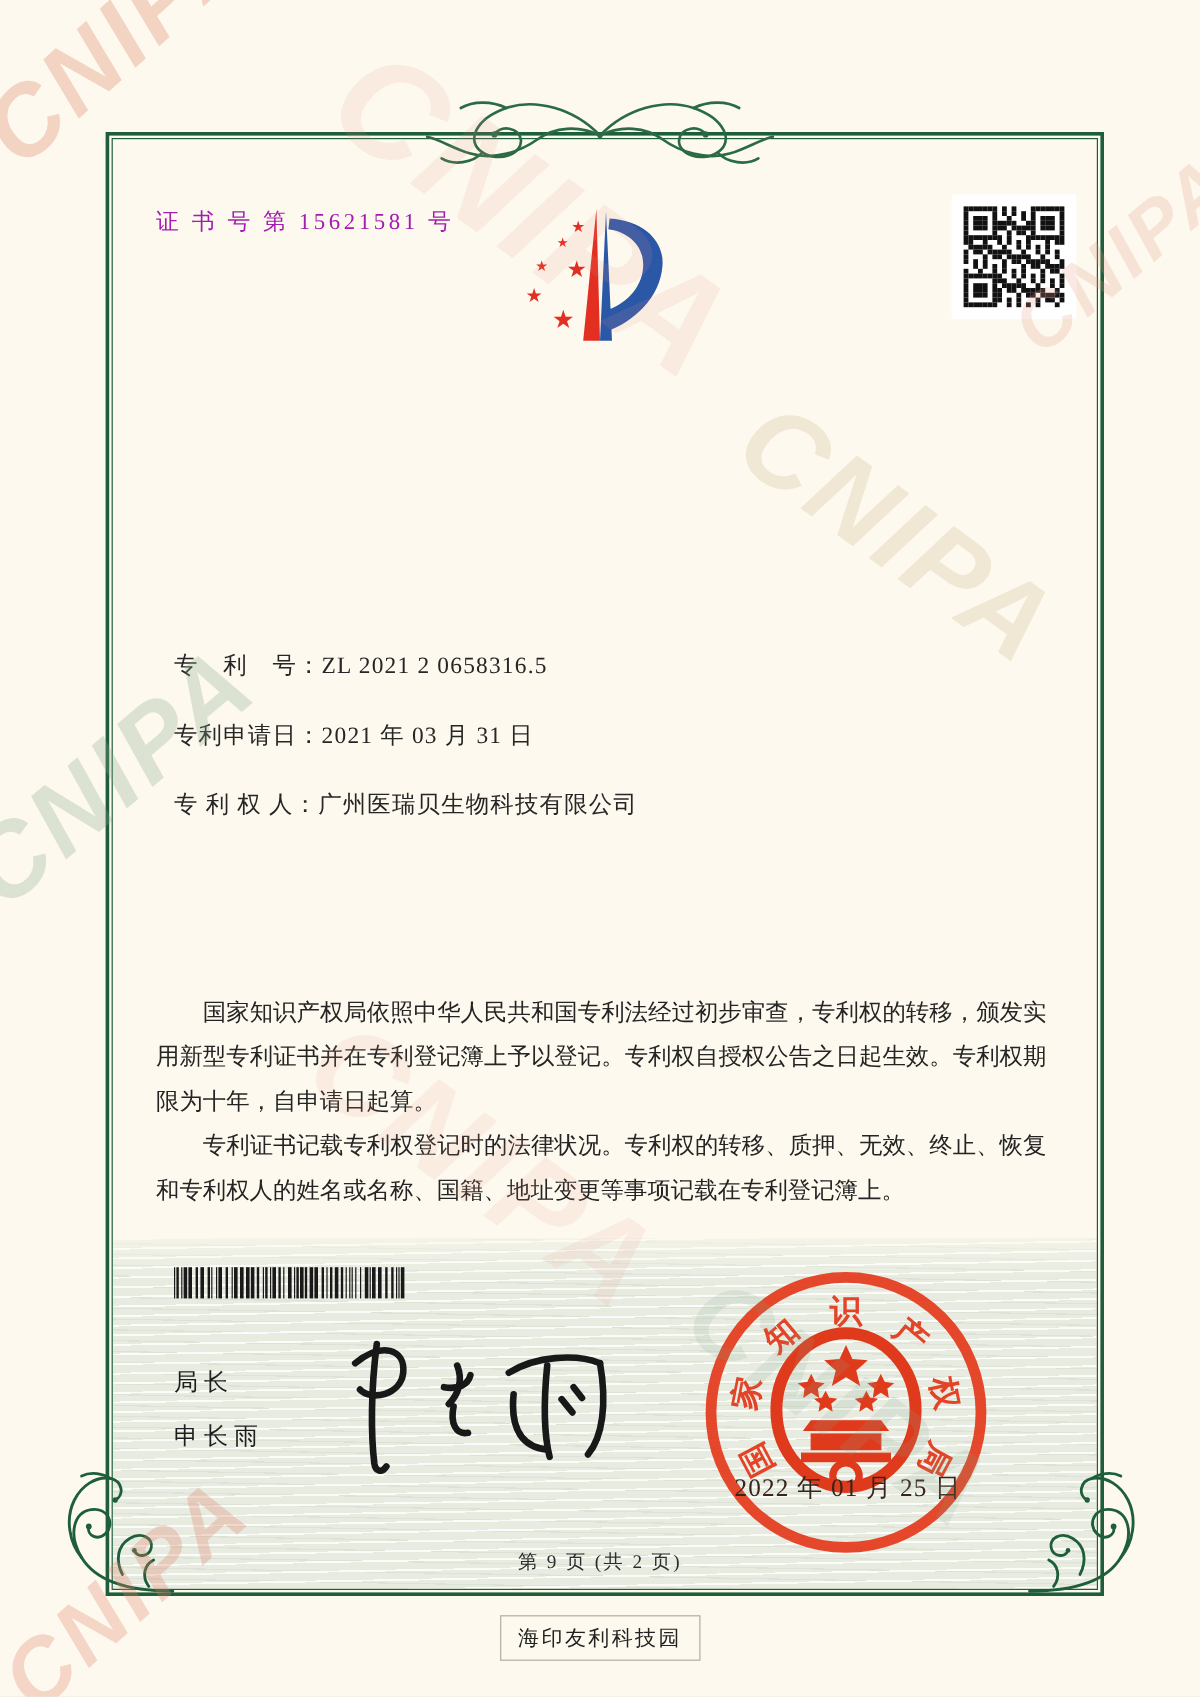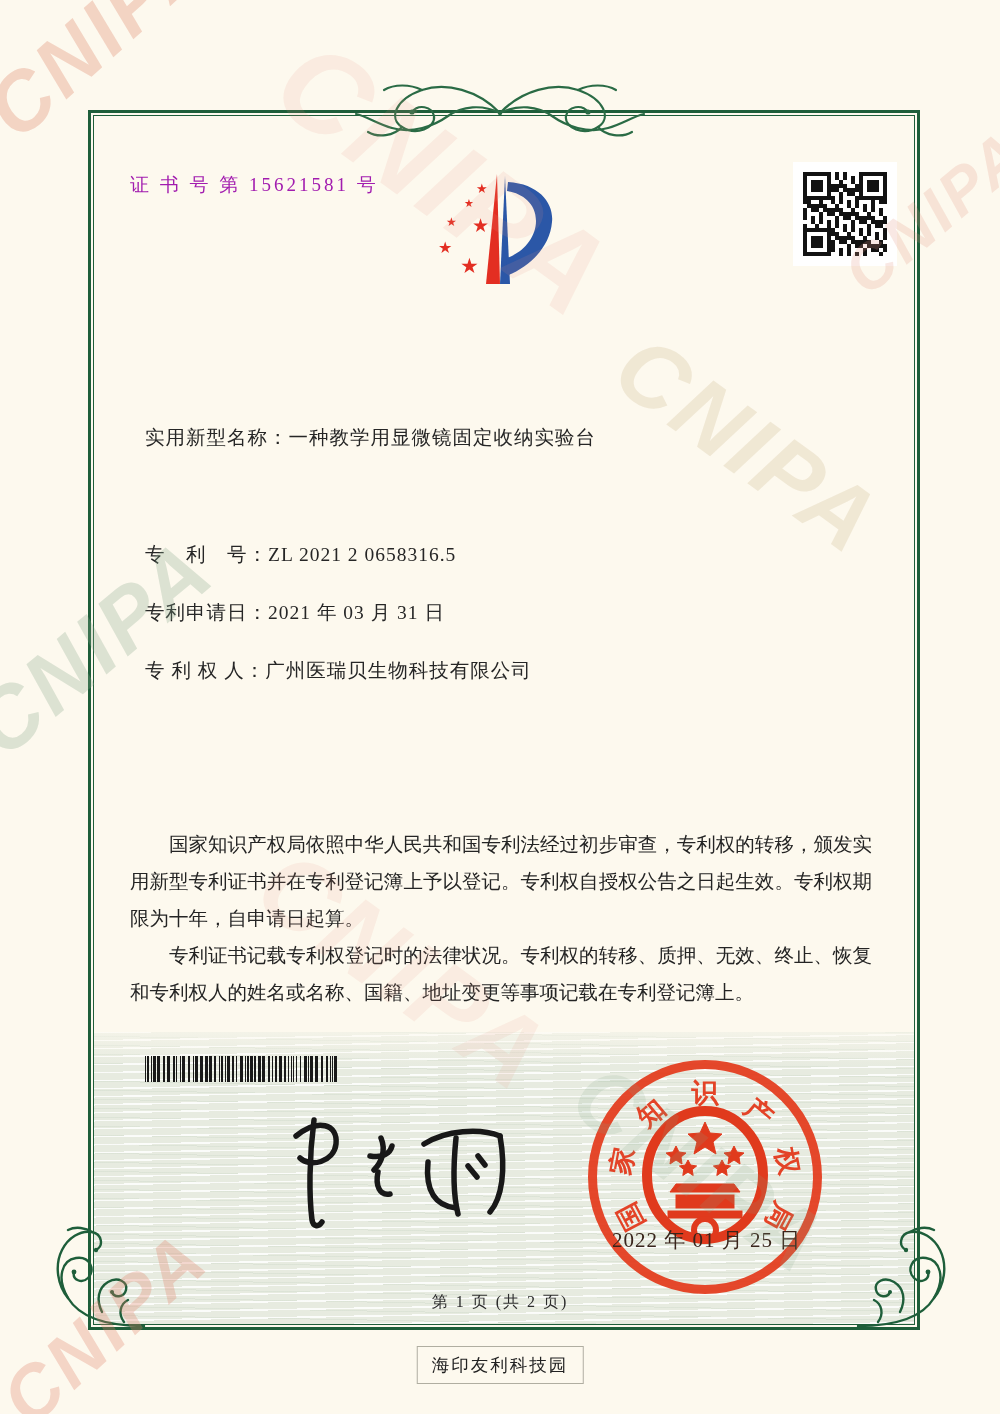--- a/index.html
+++ b/index.html
@@ -582,23 +582,20 @@
         <i class="d"></i>
         <i></i>
         <i></i>
         <i></i>
         <i class="d"></i>
         <i></i>
       </div>
   </div>
 
 
-  <div class="row" style="top:424px">
-    <span class="flabel">实用新型名称：</span><span class="fvalue">一种教学用显微镜固定收纳实验台</span>
-  </div>
   <div class="row" style="top:541px">
     <span class="flabel">专　利　号：</span><span class="fvalue">ZL 2021 2 0658316.5</span>
   </div>
   <div class="row" style="top:599px">
     <span class="flabel">专利申请日：</span><span class="fvalue">2021 年 03 月 31 日</span>
   </div>
   <div class="row" style="top:657px">
     <span class="flabel">专 利 权 人：</span><span class="fvalue">广州医瑞贝生物科技有限公司</span>
   </div>
 
@@ -653,20 +650,24 @@
       <i style="width: 1px; margin-right: 1px;"></i>
       <i style="width: 3px; margin-right: 2px;"></i>
       <i style="width: 3px; margin-right: 3px;"></i>
       <i style="width: 2px; margin-right: 3px;"></i>
       <i style="width: 2px; margin-right: 2px;"></i>
       <i style="width: 1px; margin-right: 1px;"></i>
       <i style="width: 1px; margin-right: 1px;"></i>
       <i style="width: 3px; margin-right: 3px;"></i>
     </div>
 
+  <div class="director">
+    <div>局长</div>
+    <div>申长雨</div>
+  </div>
 
   <svg class="sig" width="250" height="136" viewBox="0 0 250 136">
     <g fill="none" stroke="#181818" stroke-width="5.5" stroke-linecap="round" stroke-linejoin="round">
       <path d="M36,20 C31,58 31,96 34,120 C35,126 40,128 44,122"></path>
       <path d="M18,36 C40,18 60,24 58,44 C56,62 32,68 22,58"></path>
       <path d="M103,38 C108,50 104,62 96,70"></path>
       <path d="M92,56 C104,58 112,54 114,46"></path>
       <path d="M100,72 C97,86 102,96 112,94"></path>
       <path d="M146,44 C168,30 202,28 222,36"></path>
       <path d="M178,38 C175,68 175,94 180,114"></path>
@@ -698,21 +699,21 @@
         <path d="M82,60 l2.6,5 6,1 -4.4,3.5 1,6 -5.2,-3.4 -5.2,3.4 1,-6 -4.4,-3.5 6,-1 Z"></path>
         <path d="M30,92 L100,92 L94,84 L36,84 Z"></path>
         <rect x="36" y="95" width="58" height="13"></rect>
         <rect x="28" y="111" width="74" height="7"></rect>
         <circle cx="65" cy="130" r="11" fill="none" stroke-width="6"></circle>
       </g>
     </svg>
   </div>
   <div class="seal-date">2022 年 01 月 25 日</div>
 
-  <div class="page-no">第 1 页 (共 2 页)</div>
+  <div class="page-no">第 9 页 (共 2 页)</div>
   <div class="continuation">海印友利科技园</div>
 
   <div id="wm-layer">
       <span class="wm" style="left: -35px; top: -15px; font-size: 82px; color: rgba(224, 136, 110, 0.33); transform: rotate(-42deg);">CNIPA</span>
       <span class="wm" style="left: 255px; top: 110px; font-size: 118px; color: rgba(228, 150, 130, 0.13); transform: rotate(36deg);">CNIPA</span>
       <span class="wm" style="left: 828px; top: 175px; font-size: 64px; color: rgba(228, 150, 130, 0.22); transform: rotate(-40deg);">CNIPA</span>
       <span class="wm" style="left: 598px; top: 392px; font-size: 92px; color: rgba(216, 196, 158, 0.32); transform: rotate(36deg);">CNIPA</span>
       <span class="wm" style="left: -48px; top: 598px; font-size: 86px; color: rgba(138, 168, 140, 0.28); transform: rotate(-40deg);">CNIPA</span>
       <span class="wm" style="left: 238px; top: 912px; font-size: 102px; color: rgba(228, 150, 130, 0.12); transform: rotate(36deg);">CNIPA</span>
       <span class="wm" style="left: -18px; top: 1286px; font-size: 74px; color: rgba(224, 130, 105, 0.3); transform: rotate(-42deg);">CNIPA</span>

